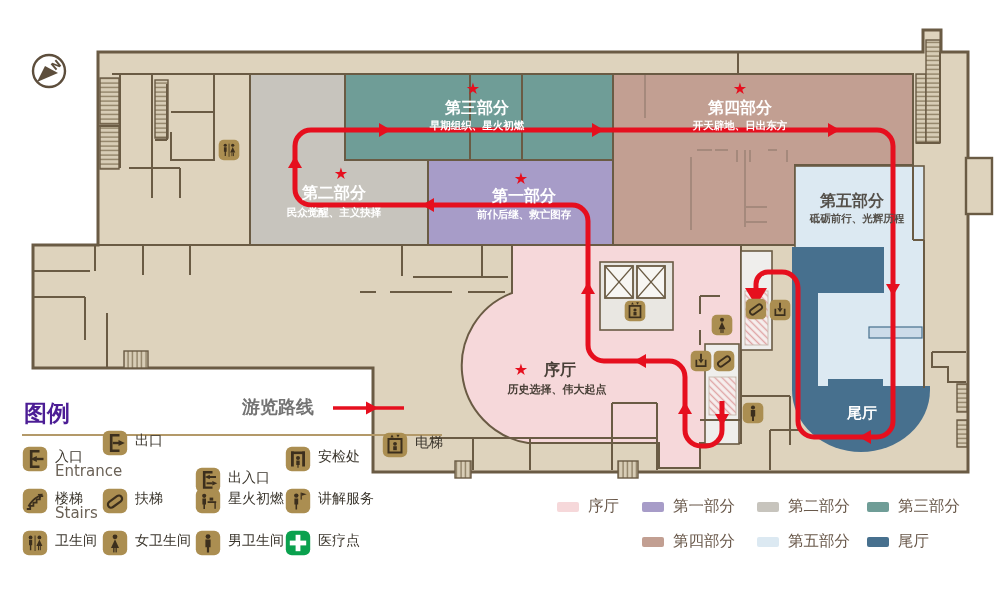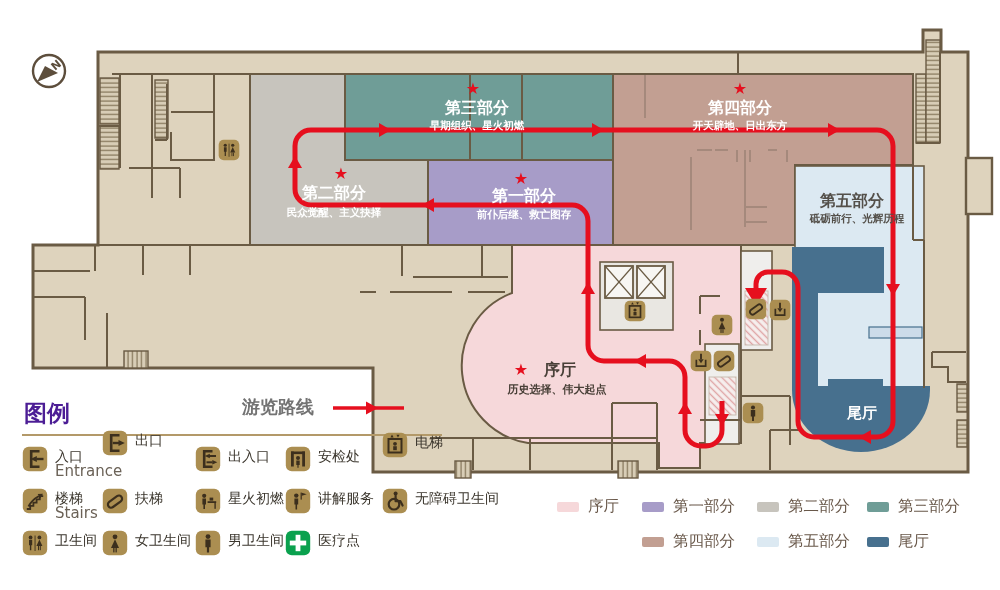--- a/index.html
+++ b/index.html
@@ -297,21 +297,21 @@
       </span>
 </div>
 <div class="legend-item" style="left:102px;top:430px">
   <svg width="26" height="26">
         <use href="#i-exit"></use>
       </svg>
   <span class="txt">
         <span class="lab">出口</span>
       </span>
 </div>
-<div class="legend-item" style="left:195px;top:446px">
+<div class="legend-item" style="left:195px;top:467px">
   <svg width="26" height="26">
         <use href="#i-inout"></use>
       </svg>
   <span class="txt">
         <span class="lab">出入口</span>
       </span>
 </div>
 <div class="legend-item" style="left:285px;top:446px">
   <svg width="26" height="26">
         <use href="#i-security"></use>
@@ -353,28 +353,20 @@
   <span class="txt">
         <span class="lab">星火初燃</span>
       </span>
 </div>
 <div class="legend-item" style="left:285px;top:488px">
   <svg width="26" height="26">
         <use href="#i-guide"></use>
       </svg>
   <span class="txt">
         <span class="lab">讲解服务</span>
-      </span>
-</div>
-<div class="legend-item" style="left:382px;top:488px">
-  <svg width="26" height="26">
-        <use href="#i-accessible"></use>
-      </svg>
-  <span class="txt">
-        <span class="lab">无障碍卫生间</span>
       </span>
 </div>
 
 <div class="legend-item" style="left:22px;top:530px">
   <svg width="26" height="26">
         <use href="#i-wc"></use>
       </svg>
   <span class="txt">
         <span class="lab">卫生间</span>
       </span>

